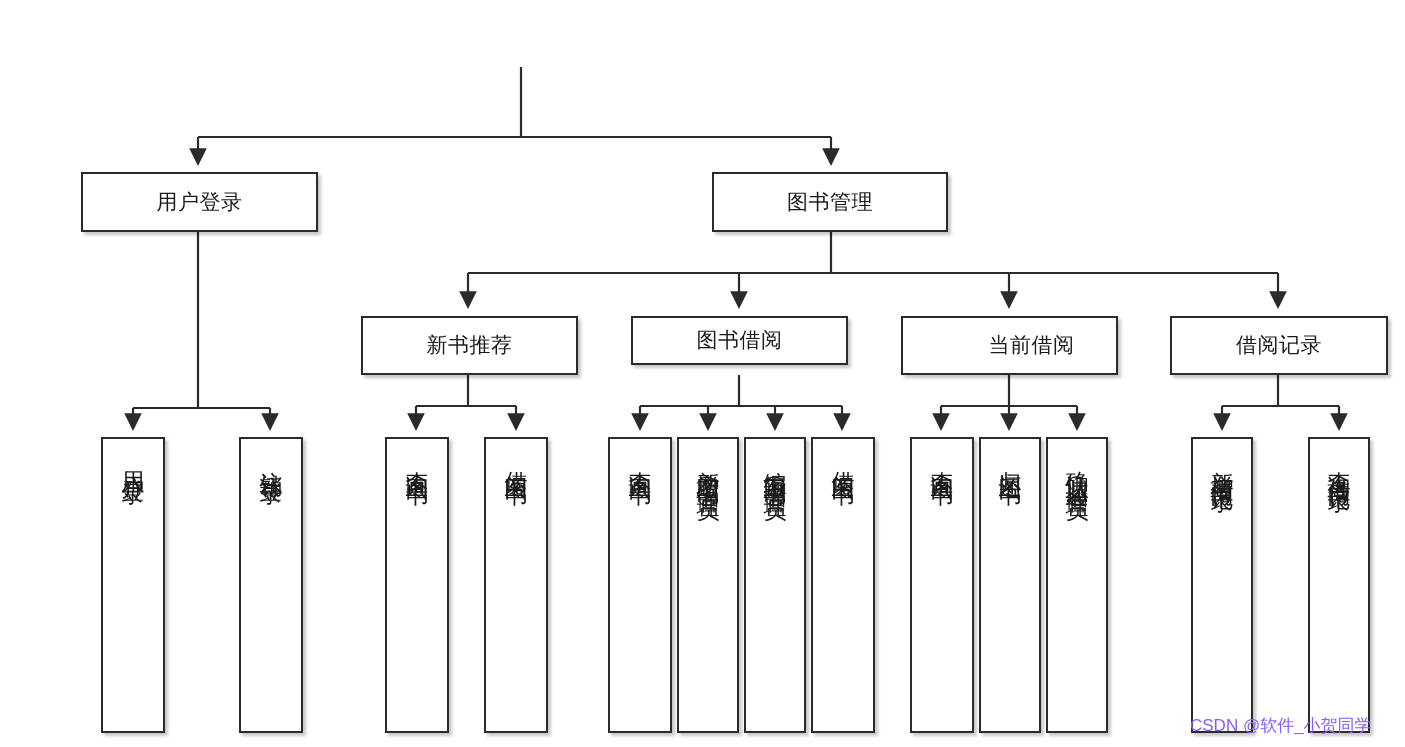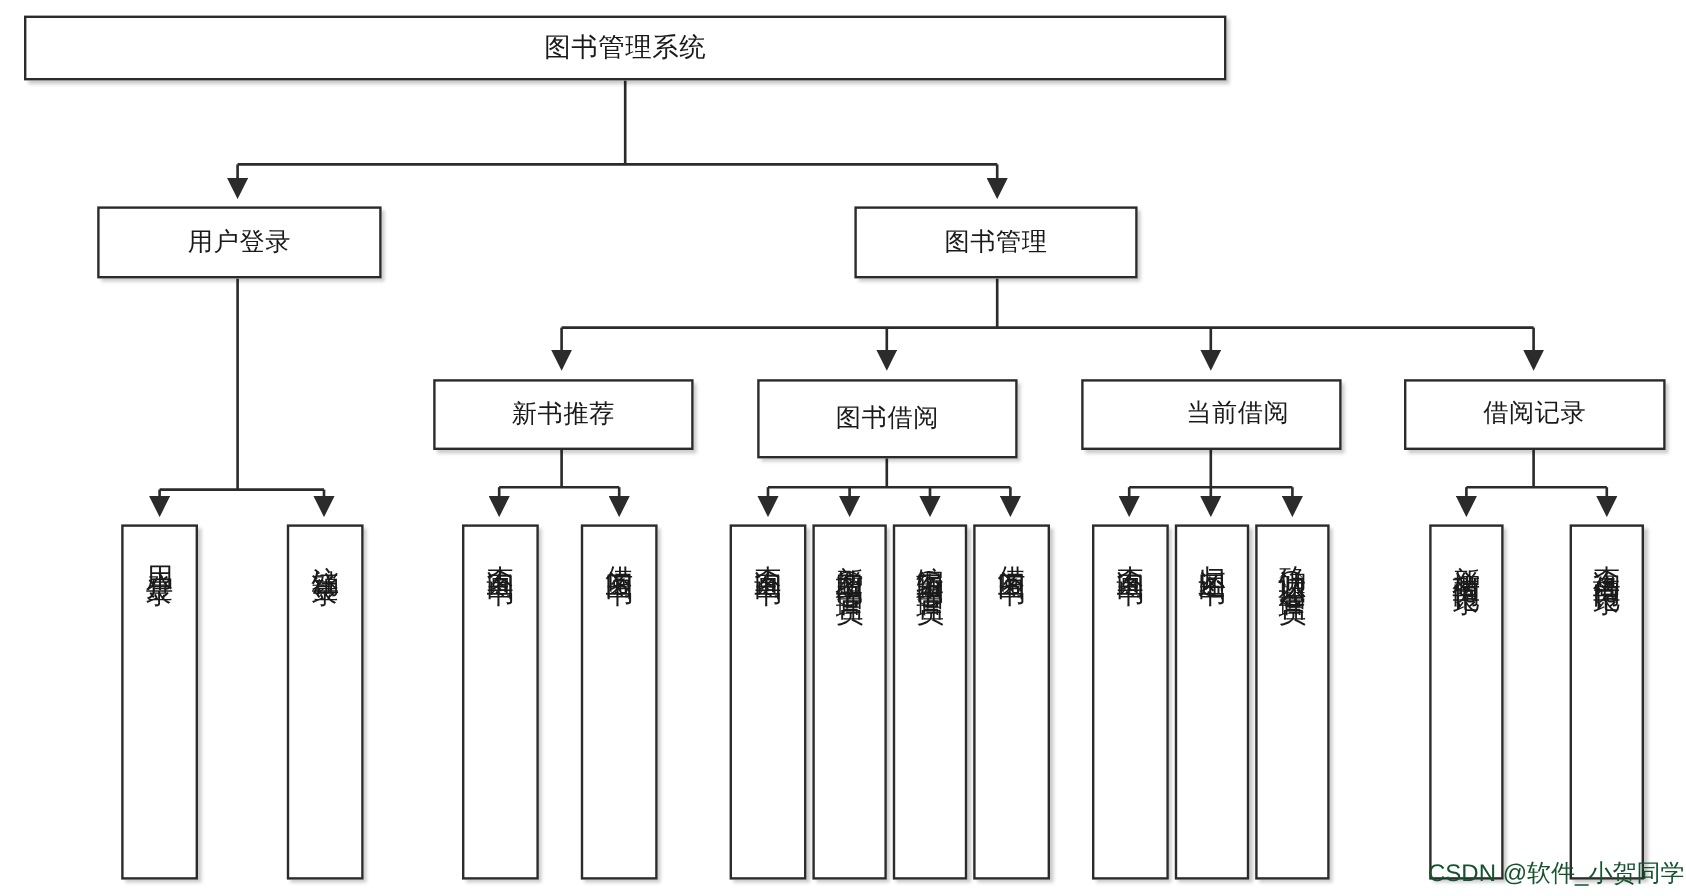--- a/index.html
+++ b/index.html
@@ -63,22 +63,22 @@
     text-orientation: upright;
     font-size: 23px;
     letter-spacing: 4px;
     white-space: nowrap;
     line-height: 1;
   }
   .watermark {
     position: absolute;
     left: 1190px;
     top: 714px;
-    font-size: 20px;
-    color: #14532d;
+    font-size: 17px;
+    color: #8b5cf6;
     white-space: nowrap;
     z-index: 5;
     user-select: none;
   }
 </style>
 </head>
 <body>
 
 <div id="canvas">
 
@@ -125,35 +125,32 @@
       <path d="M 1009 406 L 1009 428" marker-end="url(#arrow)"></path>
       <path d="M 1077 406 L 1077 428" marker-end="url(#arrow)"></path>
 
       <path d="M 1278 375 L 1278 406"></path>
       <path d="M 1222 406 L 1339 406"></path>
       <path d="M 1222 406 L 1222 428" marker-end="url(#arrow)"></path>
       <path d="M 1339 406 L 1339 428" marker-end="url(#arrow)"></path>
     </g>
   </svg>
 
-  <div class="node horiz root" style="left:20px; top:13px; width:1002px; height:54px;">
-    <span class="node-label">图书管理系统</span>
-  </div>
 
   <div class="node horiz" style="left:81px; top:172px; width:237px; height:60px;">
     <span class="node-label">用户登录</span>
   </div>
   <div class="node horiz" style="left:712px; top:172px; width:236px; height:60px;">
     <span class="node-label">图书管理</span>
   </div>
 
   <div class="node horiz" style="left:361px; top:316px; width:217px; height:59px;font-family:Liberation Serif, serif;">
     <span class="node-label">新书推荐</span>
   </div>
-  <div class="node horiz" style="left:631px; top:316px; width:217px; height:66px;">
+  <div class="node horiz" style="left:631px; top:316px; width:217px; height:49px;">
     <span class="node-label">图书借阅</span>
   </div>
   <div class="node horiz" style="left:901px; top:316px; width:217px; height:59px;padding-left:44px;">
     <span class="node-label">当前借阅</span>
   </div>
   <div class="node horiz" style="left:1170px; top:316px; width:218px; height:59px;">
     <span class="node-label">借阅记录</span>
   </div>
 
   <div class="node vert" style="left:101px; top:437px; width:64px; height:296px;">

